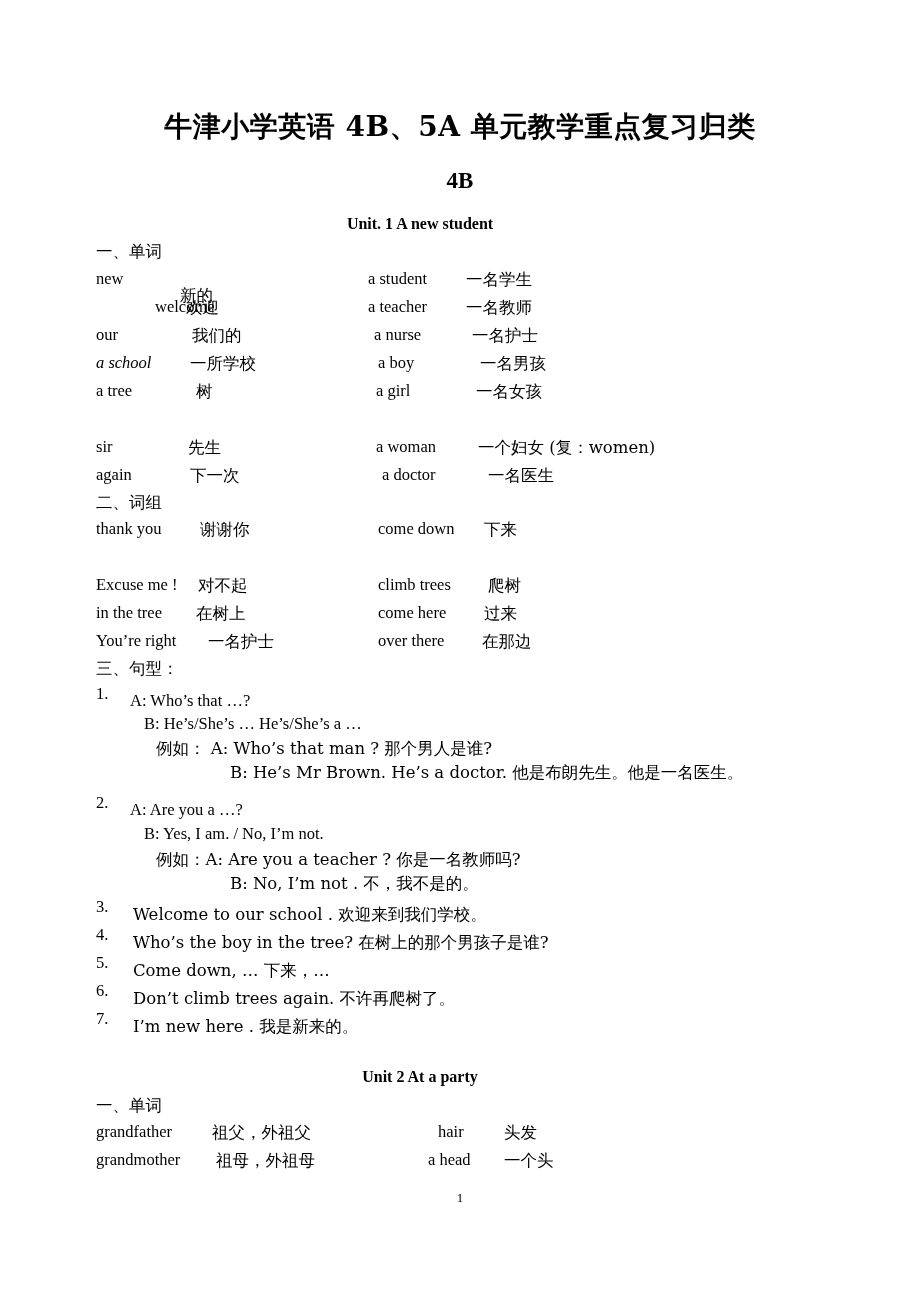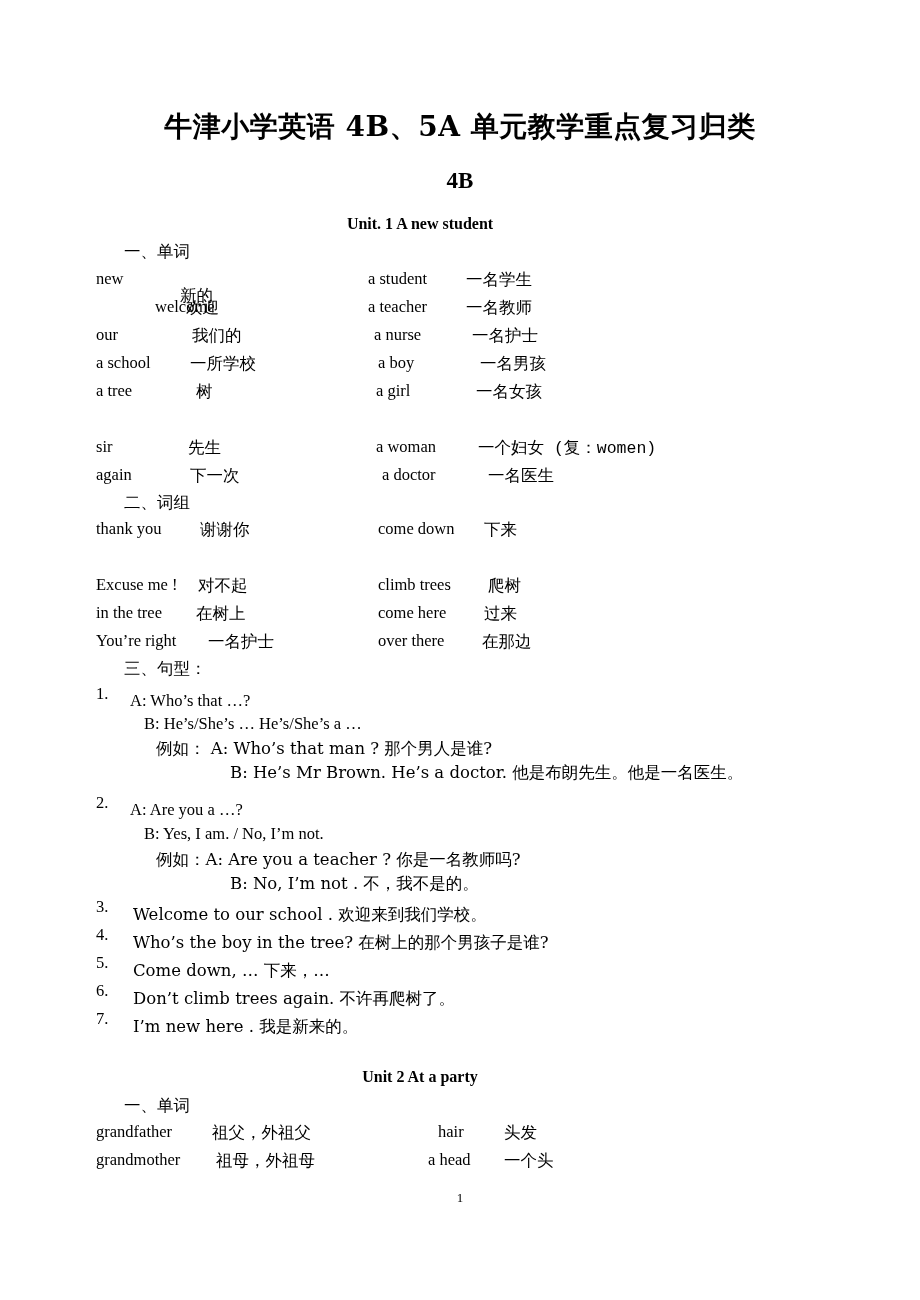--- a/index.html
+++ b/index.html
@@ -47,21 +47,20 @@
     width: 840px;
     text-align: center;
     font-size: 16px;
     font-weight: bold;
   }
   .section-label {
     position: absolute;
     font-size: 16.5px;
     font-family: "DejaVu Serif", "Liberation Serif", serif;
     white-space: nowrap;
-    margin-left: 28px;
   }
   
   .row {
     position: absolute;
     left: 96px;
     width: 824px;
     height: 27.6px;
     font-size: 16.5px;
     white-space: nowrap;
   }
@@ -129,36 +128,36 @@
     <span class="cell en" style="left:272px;">a teacher</span>
     <span class="cell cn" style="left:370px;">一名教师</span>
   </div>
   <div class="row" style="top:325px;">
     <span class="cell en" style="left:0px;">our</span>
     <span class="cell cn" style="left:96px;">我们的</span>
     <span class="cell en" style="left:278px;">a nurse</span>
     <span class="cell cn" style="left:376px;">一名护士</span>
   </div>
   <div class="row" style="top:353px;">
-    <span class="cell en" style="left:0px;">a    school</span>
+    <span class="cell en" style="left:0px;font-style:italic;">a    school</span>
     <span class="cell cn" style="left:94px;">一所学校</span>
     <span class="cell en" style="left:282px;">a boy</span>
     <span class="cell cn" style="left:384px;">一名男孩</span>
   </div>
   <div class="row" style="top:381px;">
     <span class="cell en" style="left:0px;">a    tree</span>
     <span class="cell cn" style="left:100px;">树</span>
     <span class="cell en" style="left:280px;">a girl</span>
     <span class="cell cn" style="left:380px;">一名女孩</span>
   </div>
   <div class="row" style="top:437px;">
     <span class="cell en" style="left:0px;">sir</span>
     <span class="cell cn" style="left:92px;">先生</span>
     <span class="cell en" style="left:280px;">a woman</span>
-    <span class="cell cn" style="left:382px;font-family:Liberation Mono, monospace;">一个妇女 (复：women)</span>
+    <span class="cell cn" style="left:382px;">一个妇女 (复：women)</span>
   </div>
   <div class="row" style="top:465px;">
     <span class="cell en" style="left:0px;">again</span>
     <span class="cell cn" style="left:94px;">下一次</span>
     <span class="cell en" style="left:286px;">a doctor</span>
     <span class="cell cn" style="left:392px;">一名医生</span>
   </div>
 
   <div class="section-label" style="left:96px; top:492px;">二、词组</div>
 

